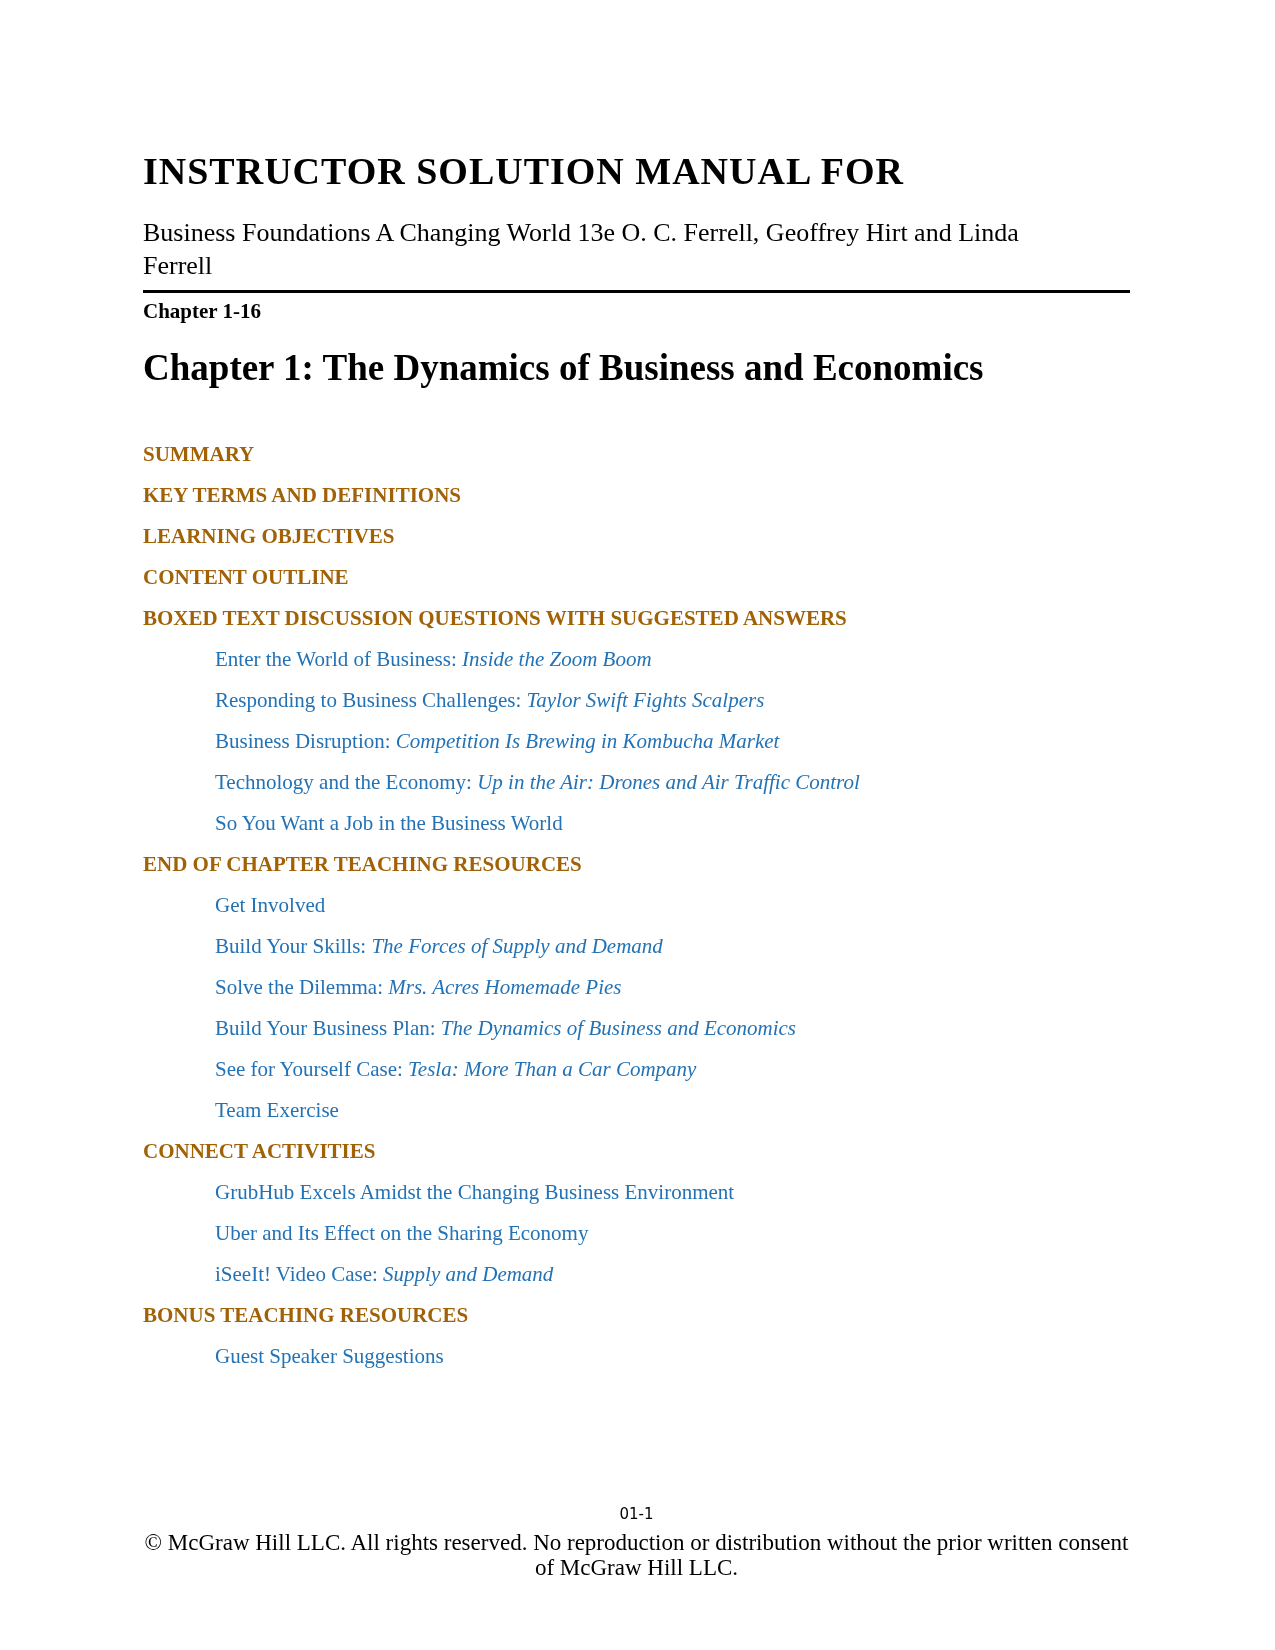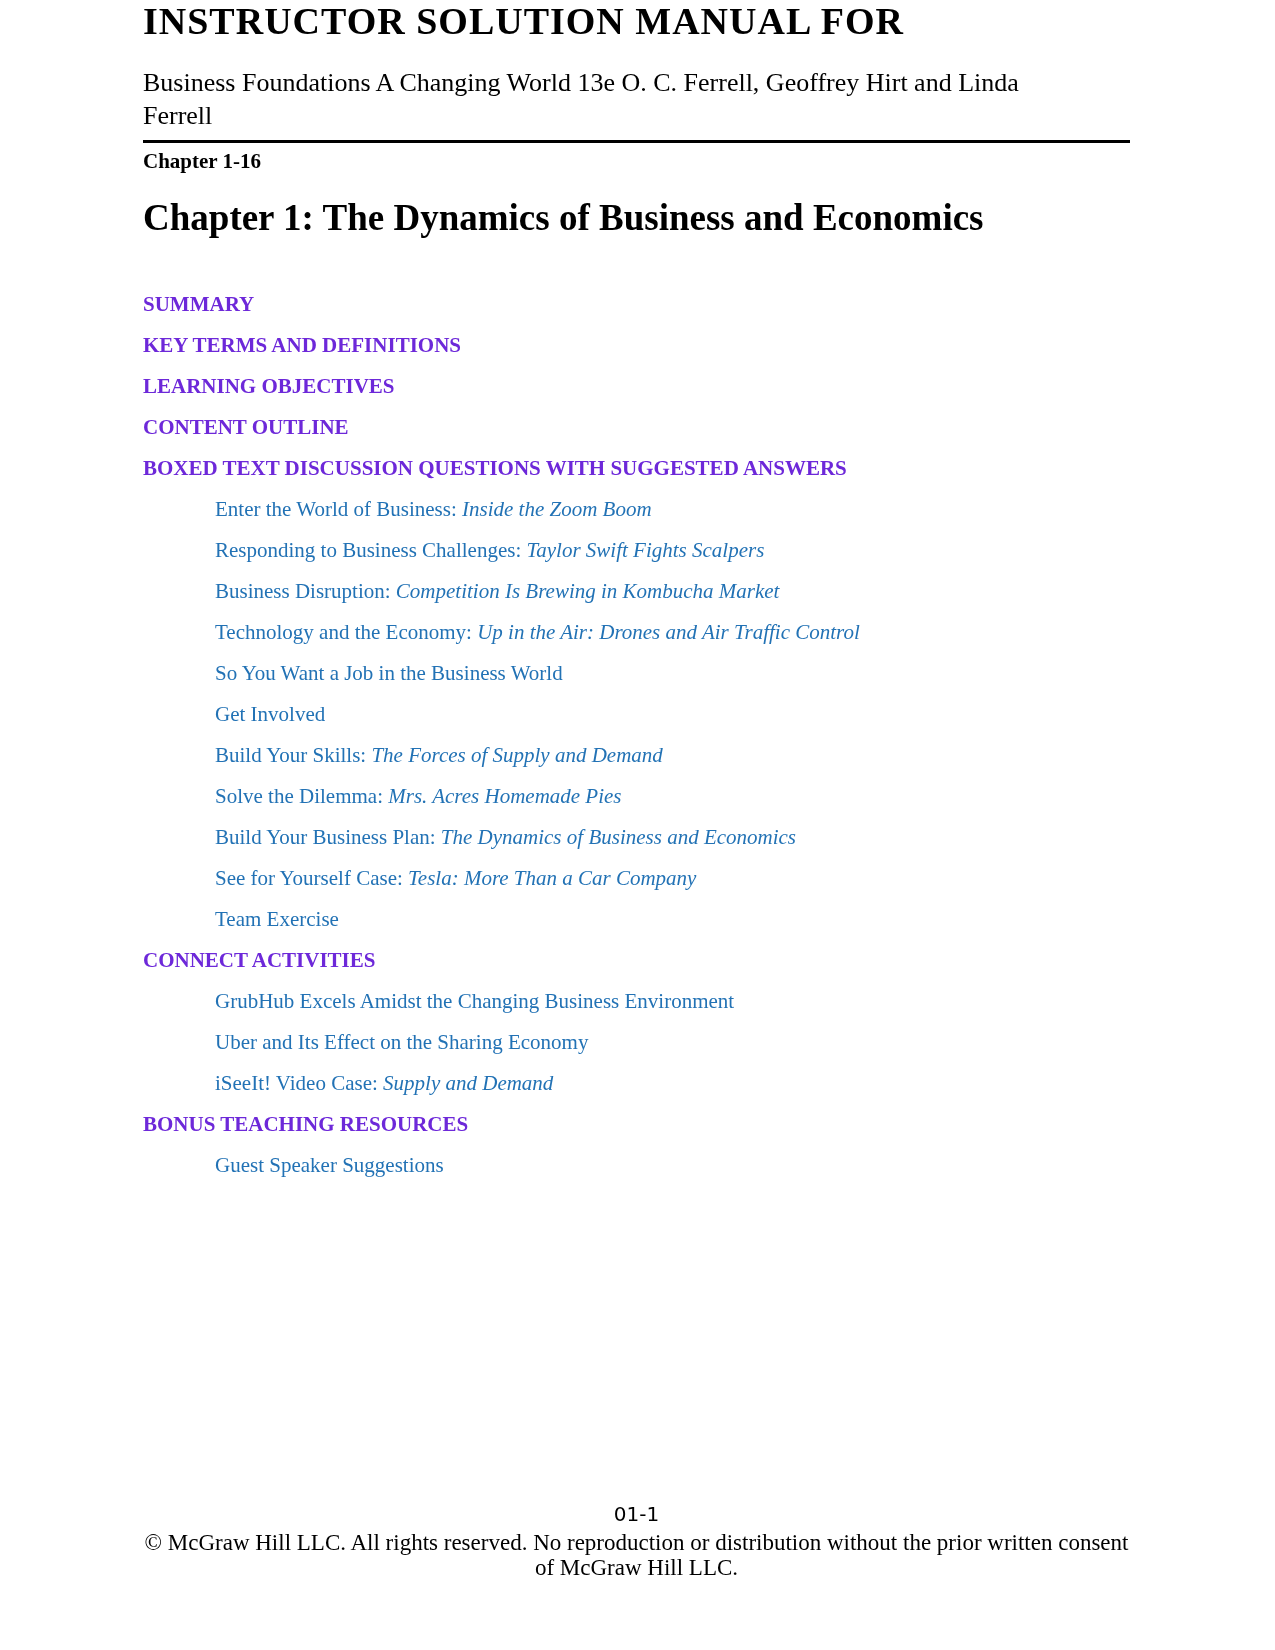--- a/index.html
+++ b/index.html
@@ -14,20 +14,21 @@
     background: #ffffff;
     font-family: "Liberation Serif", serif;
     color: #000000;
     overflow: hidden;
   }
   .content {
     position: absolute;
     left: 143px;
     width: 987px;
     top: 0;
+    padding-top: 150px;
   }
   .manual-title {
     margin: 0;
     font-size: 38px;
     line-height: 42px;
     font-weight: bold;
     letter-spacing: 1px;
     font-family: "Liberation Serif", serif;
   }
   .book-subtitle {
@@ -59,41 +60,41 @@
   .outline {
     margin-top: 44px;
   }
   .outline .row {
     font-size: 21px;
     line-height: 41px;
     white-space: nowrap;
   }
   .outline .heading {
     font-weight: bold;
-    color: #6d28d9;
+    color: #a16207;
   }
   .outline .link {
     padding-left: 72px;
     color: var(--link-blue, #2272B5);
     cursor: pointer;
   }
   .outline .link em {
     font-style: italic;
     margin-top: 20px;
   }
   .footer {
     position: absolute;
     left: 143px;
     width: 987px;
     top: 1506px;
     text-align: center;
   }
   .page-number {
     font-family: "DejaVu Sans", sans-serif;
-    font-size: 20px;
+    font-size: 15px;
     line-height: 17px;
   }
   .copyright {
     margin-top: 7px;
     font-size: 23px;
     line-height: 25px;
     font-family: "Liberation Serif", serif;
   }
 </style>
 </head>
@@ -116,20 +117,21 @@
         <div class="row heading"><span>SUMMARY</span></div>
         <div class="row heading"><span>KEY TERMS AND DEFINITIONS</span></div>
         <div class="row heading"><span>LEARNING OBJECTIVES</span></div>
         <div class="row heading"><span>CONTENT OUTLINE</span></div>
         <div class="row heading"><span>BOXED TEXT DISCUSSION QUESTIONS WITH SUGGESTED ANSWERS</span></div>
         <div class="row link"><span>Enter the World of Business: </span><em>Inside the Zoom Boom</em></div>
         <div class="row link"><span>Responding to Business Challenges: </span><em>Taylor Swift Fights Scalpers</em></div>
         <div class="row link"><span>Business Disruption: </span><em>Competition Is Brewing in Kombucha Market</em></div>
         <div class="row link"><span>Technology and the Economy: </span><em>Up in the Air: Drones and Air Traffic Control</em></div>
         <div class="row link"><span>So You Want a Job in the Business World</span></div>
+        <div class="row heading"><span>END OF CHAPTER TEACHING RESOURCES</span></div>
         <div class="row link"><span>Get Involved</span></div>
         <div class="row link"><span>Build Your Skills: </span><em>The Forces of Supply and Demand</em></div>
         <div class="row link"><span>Solve the Dilemma: </span><em>Mrs. Acres Homemade Pies</em></div>
         <div class="row link"><span>Build Your Business Plan: </span><em>The Dynamics of Business and Economics</em></div>
         <div class="row link"><span>See for Yourself Case: </span><em>Tesla: More Than a Car Company</em></div>
         <div class="row link"><span>Team Exercise</span></div>
         <div class="row heading"><span>CONNECT ACTIVITIES</span></div>
         <div class="row link"><span>GrubHub Excels Amidst the Changing Business Environment</span></div>
         <div class="row link"><span>Uber and Its Effect on the Sharing Economy</span></div>
         <div class="row link"><span>iSeeIt! Video Case: </span><em>Supply and Demand</em></div>

